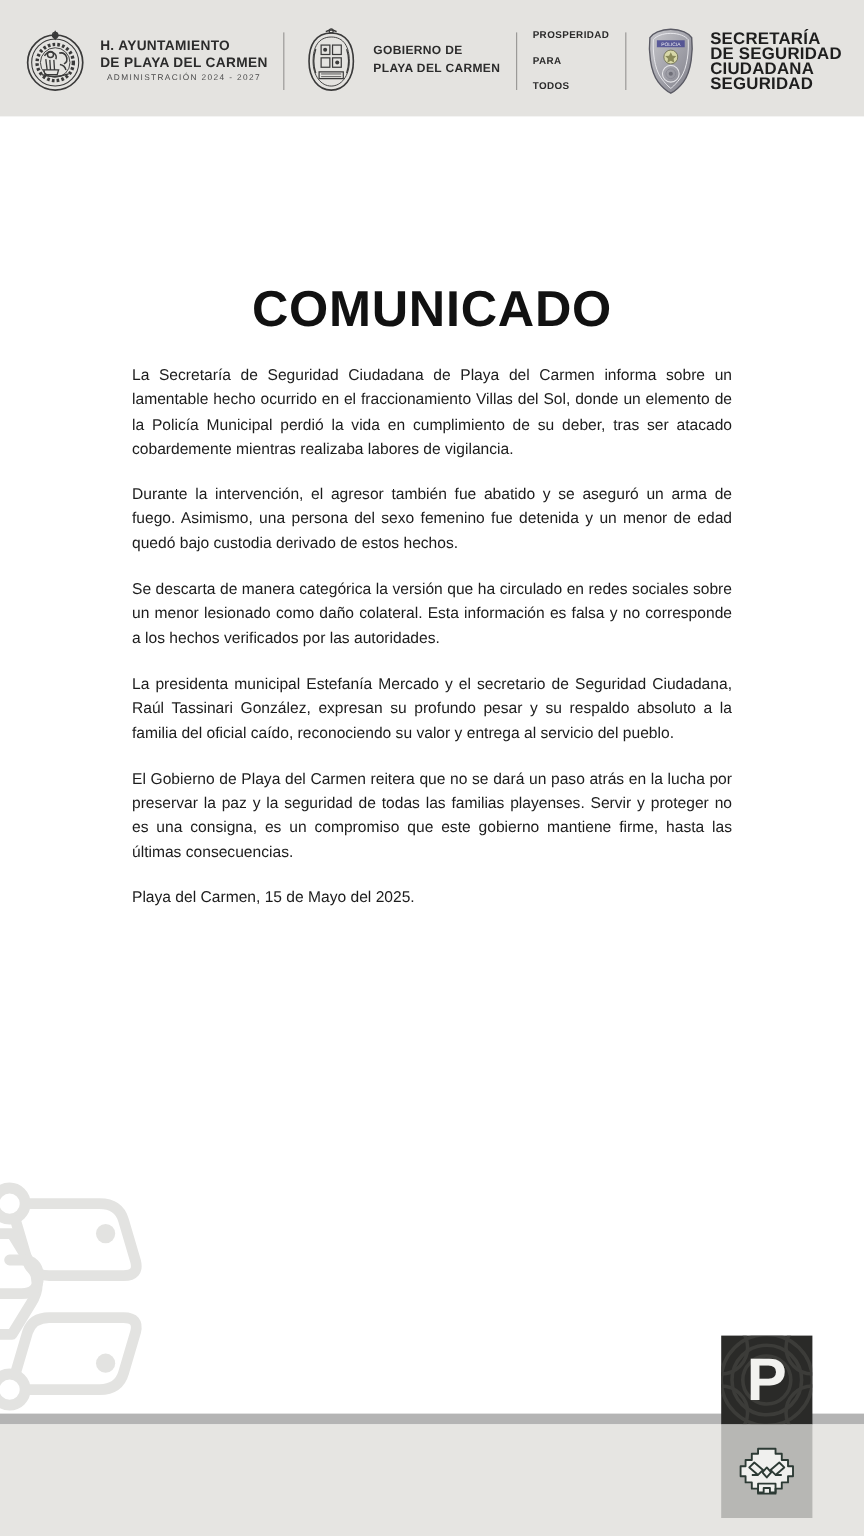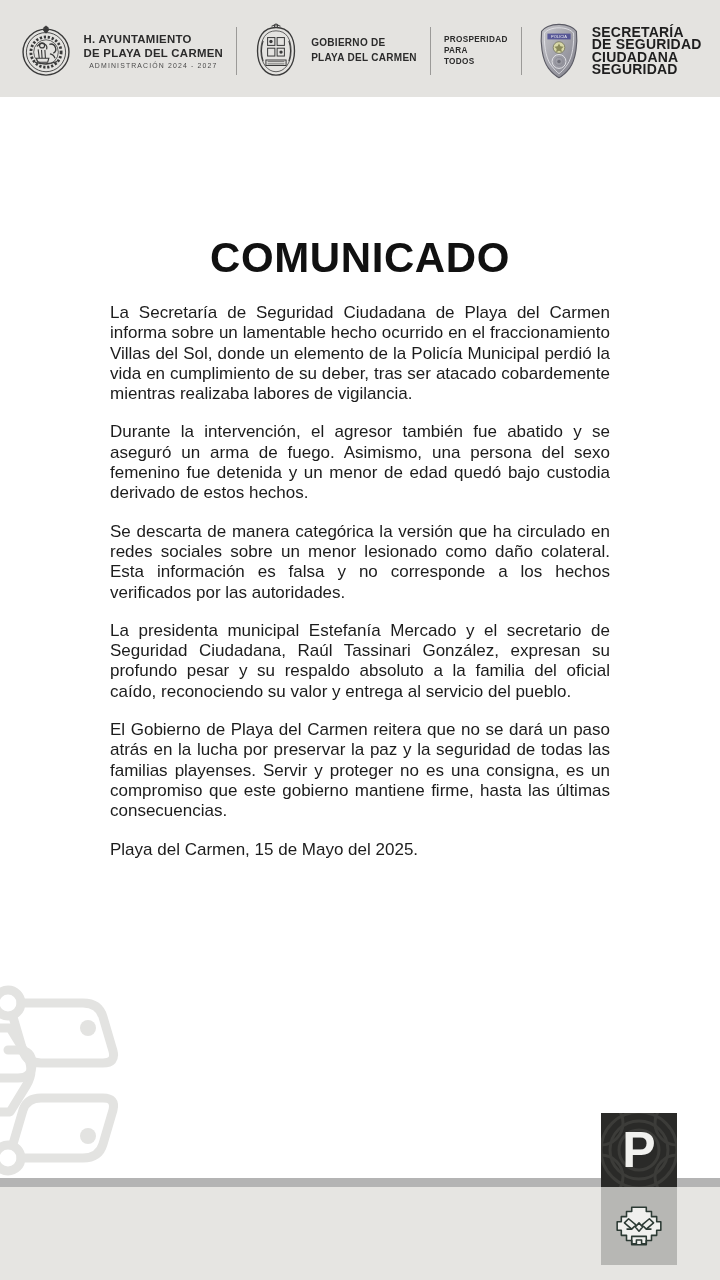--- a/index.html
+++ b/index.html
@@ -75,21 +75,21 @@
     width: 1px;
     height: 48px;
     background: #9b9a98;
     margin: 0 13px;
     flex: 0 0 auto;
   }
   .prosperidad {
     display: flex;
     flex-direction: column;
     justify-content: center;
-    gap: 2px;
+    gap: 12px;
   }
   .prosperidad div {
     font-size: 8.2px;
     font-weight: bold;
     color: #2b2b2b;
     letter-spacing: 0.35px;
     white-space: nowrap;
   }
   .ssc .logo-text div {
     font-size: 14px;
@@ -117,21 +117,21 @@
     font-stretch: condensed;
   }
   .doc-subtitle {
     font-size: 21px;
     font-weight: 900;
     color: #111111;
     margin-top: 40px;
     letter-spacing: 0.1px;
   }
   .para {
-    font-size: 17px;
+    font-size: 13px;
     line-height: 20.3px;
     color: #1c1c1c;
     text-align: justify;
     margin-top: 18px;
     font-family: "Liberation Sans", sans-serif;
   }
   .para.first { margin-top: 21px; }
   .para.nojust { text-align: left; }
 
   

